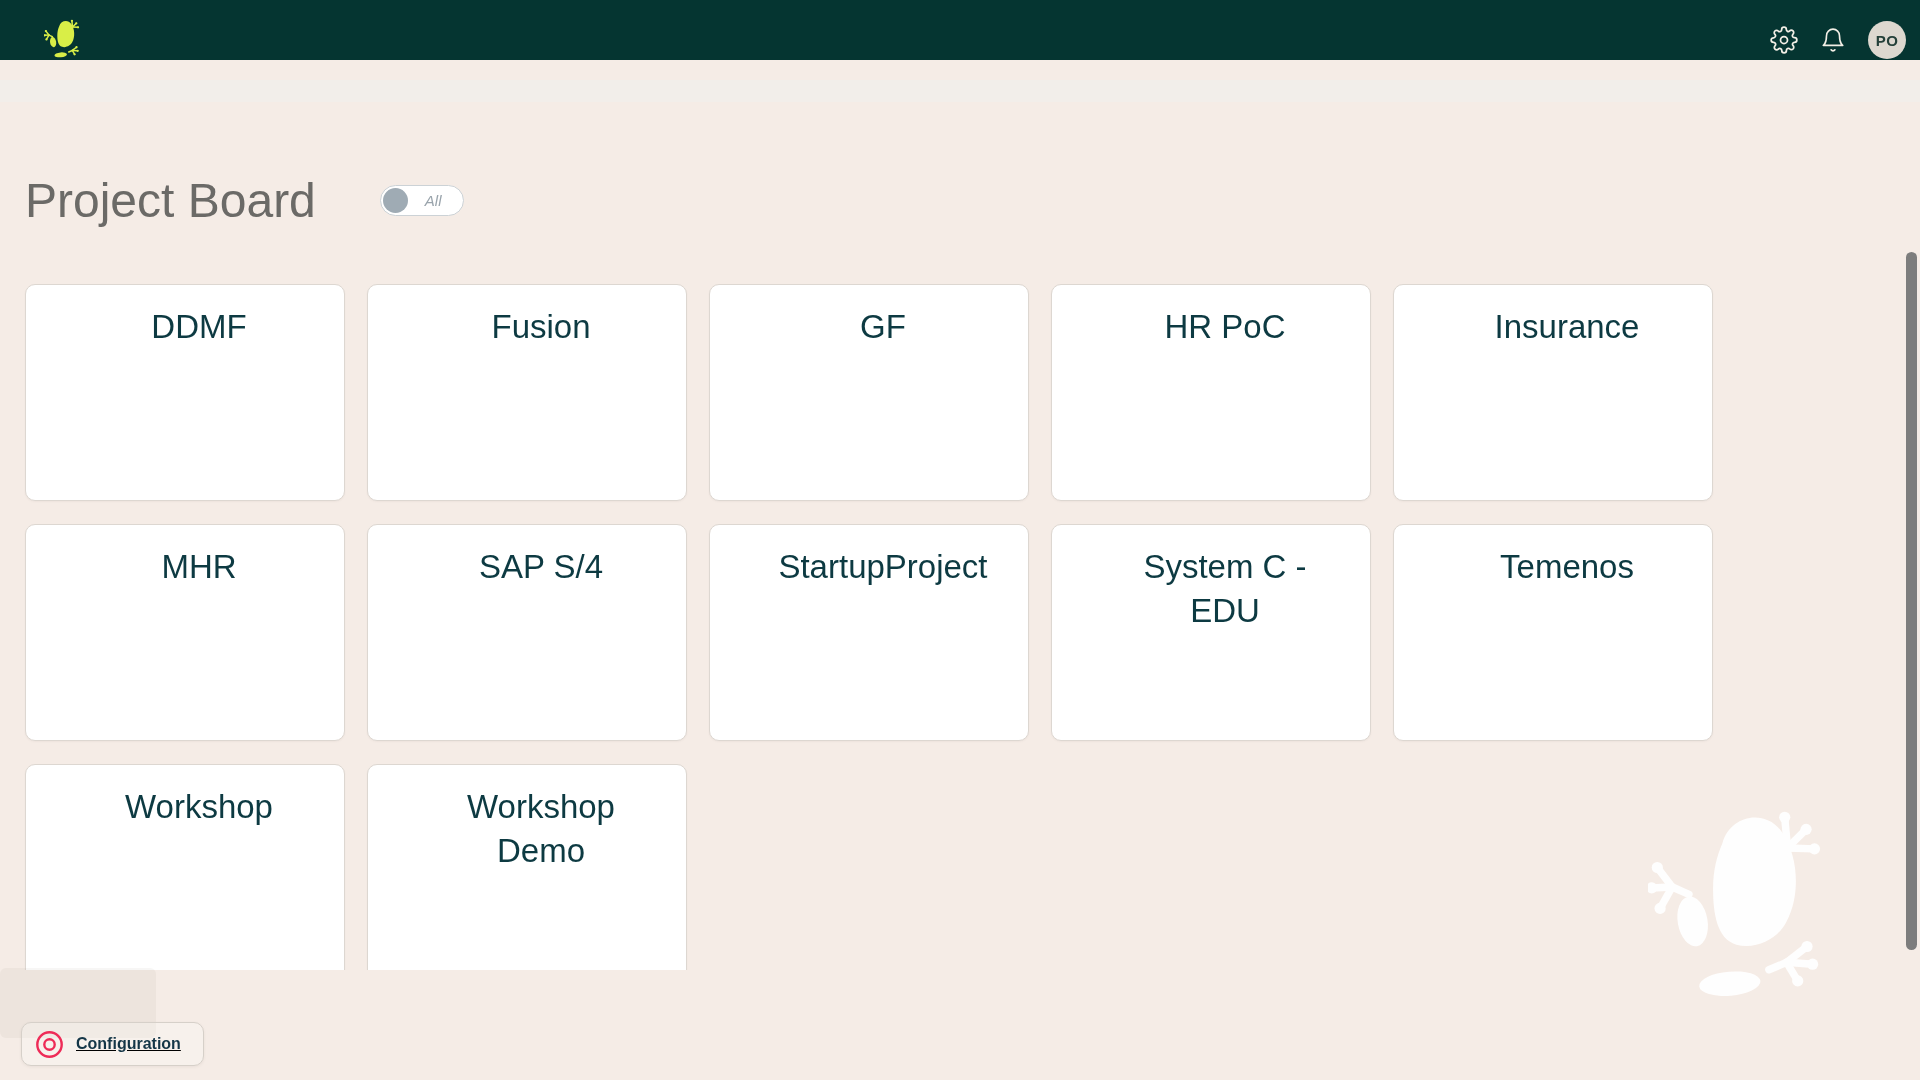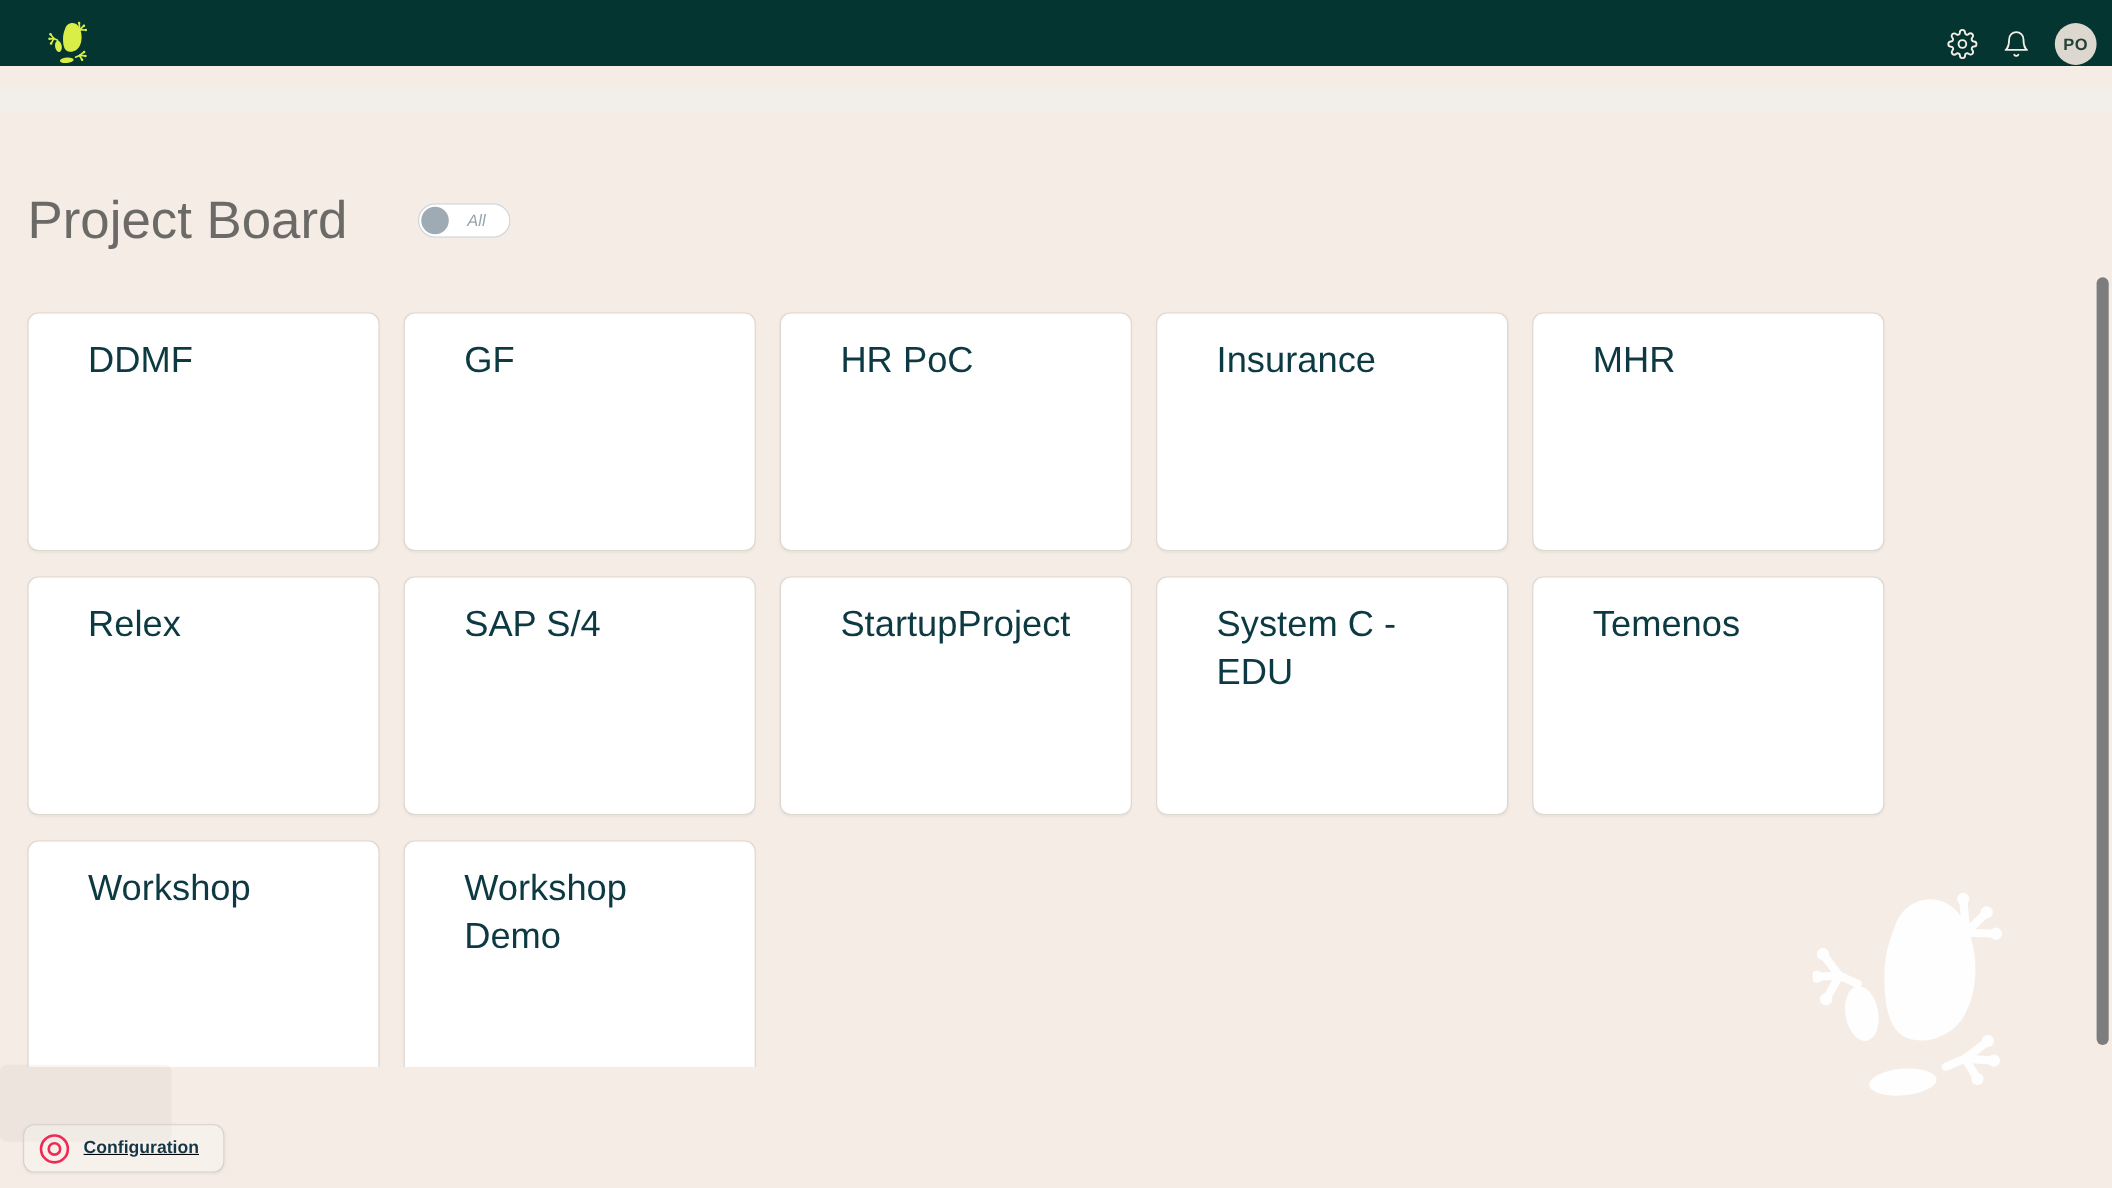--- a/index.html
+++ b/index.html
@@ -31,20 +31,21 @@
     font-size:15px; font-weight:bold; letter-spacing:.5px;
     display:flex; align-items:center; justify-content:center;
     border:none; cursor:pointer;
   }
   .under-band { position:absolute; top:80px; left:0; width:1920px; height:22px; background:#f2eeea; }
 
   
   .board-viewport {
     position:absolute; top:80px; left:0; width:1920px; height:890px;
     overflow:hidden;
+    text-align:center;
   }
   .title-row {
     position:absolute; top:90px; left:25px; height:60px;
     display:flex; align-items:center;
   }
   .page-title {
     font-size:48px; font-weight:400; color:#6b6a67; letter-spacing:0;
     white-space:nowrap;
   }
   .toggle {
@@ -183,33 +184,33 @@
         <span class="toggle-knob"></span>
         <span class="toggle-label">All</span>
       </div>
     </div>
 
     <div class="grid">
       <div class="card">
           <div class="card-title">DDMF</div>
         </div>
       <div class="card">
+          <div class="card-title">Fusion</div>
+        </div>
+      <div class="card">
           <div class="card-title">GF</div>
         </div>
       <div class="card">
           <div class="card-title">HR PoC</div>
         </div>
       <div class="card">
           <div class="card-title">Insurance</div>
         </div>
       <div class="card">
           <div class="card-title">MHR</div>
-        </div>
-      <div class="card">
-          <div class="card-title">Relex</div>
         </div>
       <div class="card">
           <div class="card-title">SAP S/4</div>
         </div>
       <div class="card">
           <div class="card-title">StartupProject</div>
         </div>
       <div class="card">
           <div class="card-title">System C - EDU</div>
         </div>

